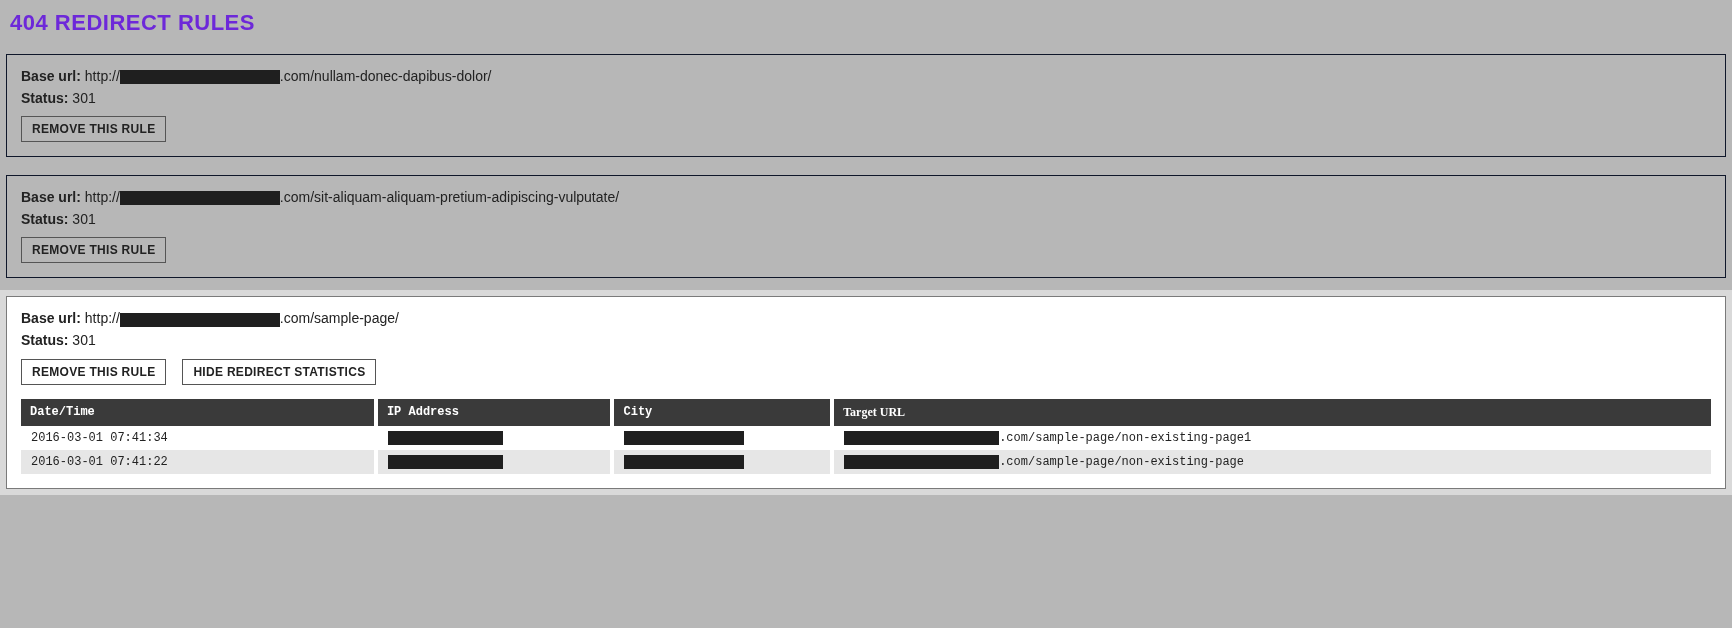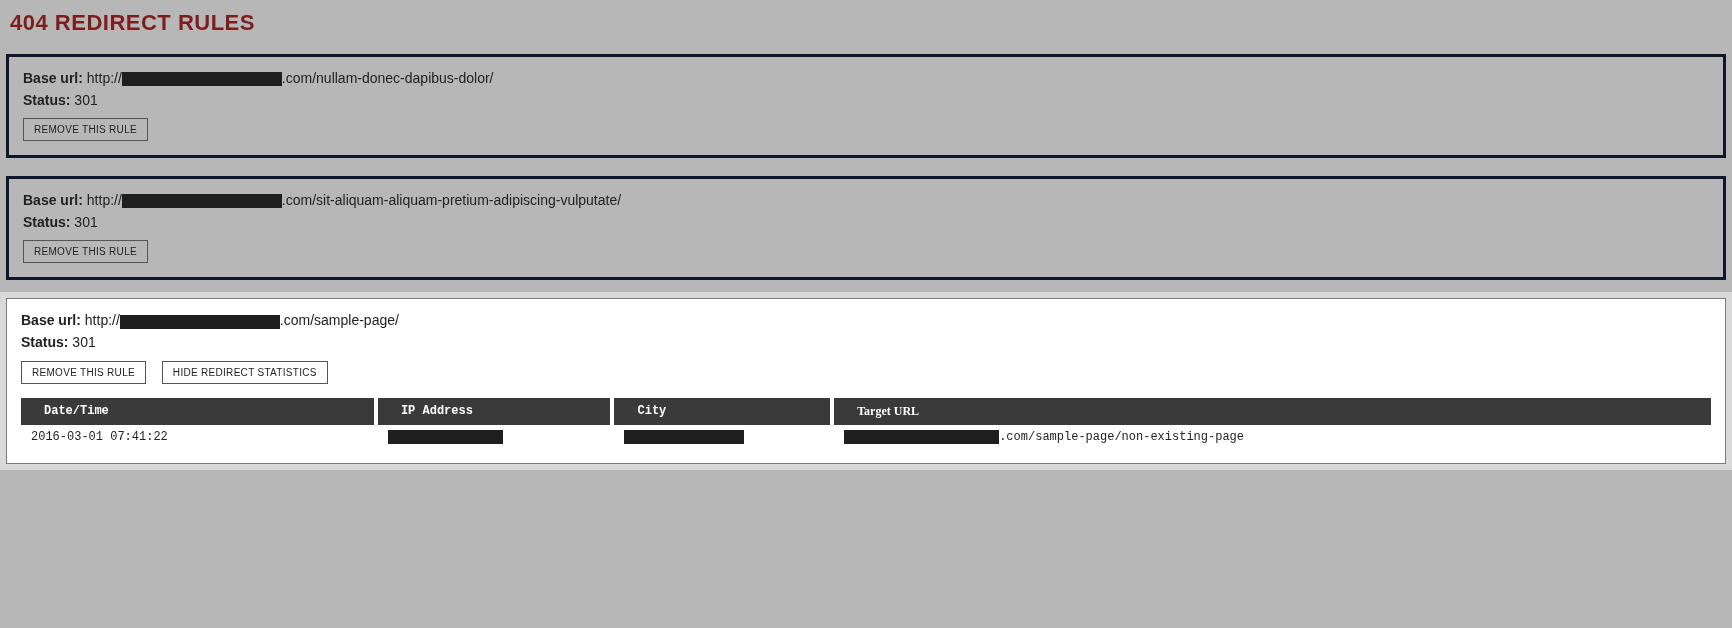--- a/index.html
+++ b/index.html
@@ -6,26 +6,26 @@
   body {
     font-family: "Helvetica Neue", Helvetica, Arial, sans-serif;
     background: #b7b7b7;
     font-size: 14px;
     color: #222;
   }
   .page-wrap { padding: 6px 6px 20px 6px; }
   .page-title {
     font-size: 22px;
     font-weight: 600;
-    color: #7f1d1d;
+    color: #6d28d9;
     letter-spacing: 0.5px;
     padding: 4px 4px 18px 4px;
   }
   .rule-card {
-    border: 3px solid #0f172a;
+    border: 1px solid #0f172a;
     background: transparent;
     margin-bottom: 18px;
     padding: 10px 14px 14px 14px;
   }
   .rule-card.active {
     background: #ffffff;
     border: 1px solid #7a7a7a;
     box-shadow: 0 0 0 6px #d9d9d9;
   }
   .meta-line { margin: 2px 0 2px 0; font-size: 14px; line-height: 1.4; }
@@ -39,41 +39,41 @@
   .redact.w-domain { width: 160px; }
   .redact.w-ip     { width: 115px; }
   .redact.w-city   { width: 120px; }
   .redact.w-turl   { width: 155px; }
   .btn-row { margin-top: 8px; }
   .btn {
     display: inline-block;
     border: 1px solid #555;
     background: transparent;
     padding: 5px 10px;
-    font-size: 10px;
-    font-weight: 400;
+    font-size: 12px;
+    font-weight: 700;
     letter-spacing: 0.3px;
     cursor: pointer;
     font-family: inherit;
     color: #222;
     margin-right: 12px;
   }
   .rule-card.active .btn { background: #fff; }
   table.stats {
     width: 100%;
     border-collapse: collapse;
     margin-top: 14px;
     font-family: "Courier New", Courier, monospace;
     font-size: 12px;
   }
   table.stats thead th {
     background: #3a3a3a;
     color: #fff;
     text-align: left;
-    padding: 6px 23px;
+    padding: 6px 9px;
     font-weight: 700;
     border-right: 4px solid #fff;
   }
   table.stats thead th:last-child { border-right: none; font-family: Liberation Serif, serif; }
   table.stats tbody td {
     padding: 5px 10px;
     border-right: 4px solid #fff;
     vertical-align: middle;
   }
   table.stats tbody td:last-child { border-right: none; }
@@ -137,20 +137,26 @@
       <thead>
         <tr>
           <th class="col-dt">Date/Time</th>
           <th class="col-ip">IP Address</th>
           <th class="col-city">City</th>
           <th class="col-turl">Target URL</th>
         </tr>
       </thead>
       <tbody>
         <tr>
+          <td>2016-03-01 07:41:34</td>
+          <td><span class="redact w-ip"></span></td>
+          <td><span class="redact w-city"></span></td>
+          <td><span class="redact w-turl"></span><span>.com/sample-page/non-existing-page1</span></td>
+        </tr>
+        <tr>
           <td>2016-03-01 07:41:22</td>
           <td><span class="redact w-ip"></span></td>
           <td><span class="redact w-city"></span></td>
           <td><span class="redact w-turl"></span><span>.com/sample-page/non-existing-page</span></td>
         </tr>
       </tbody>
     </table>
   </div>
 
 </div>

